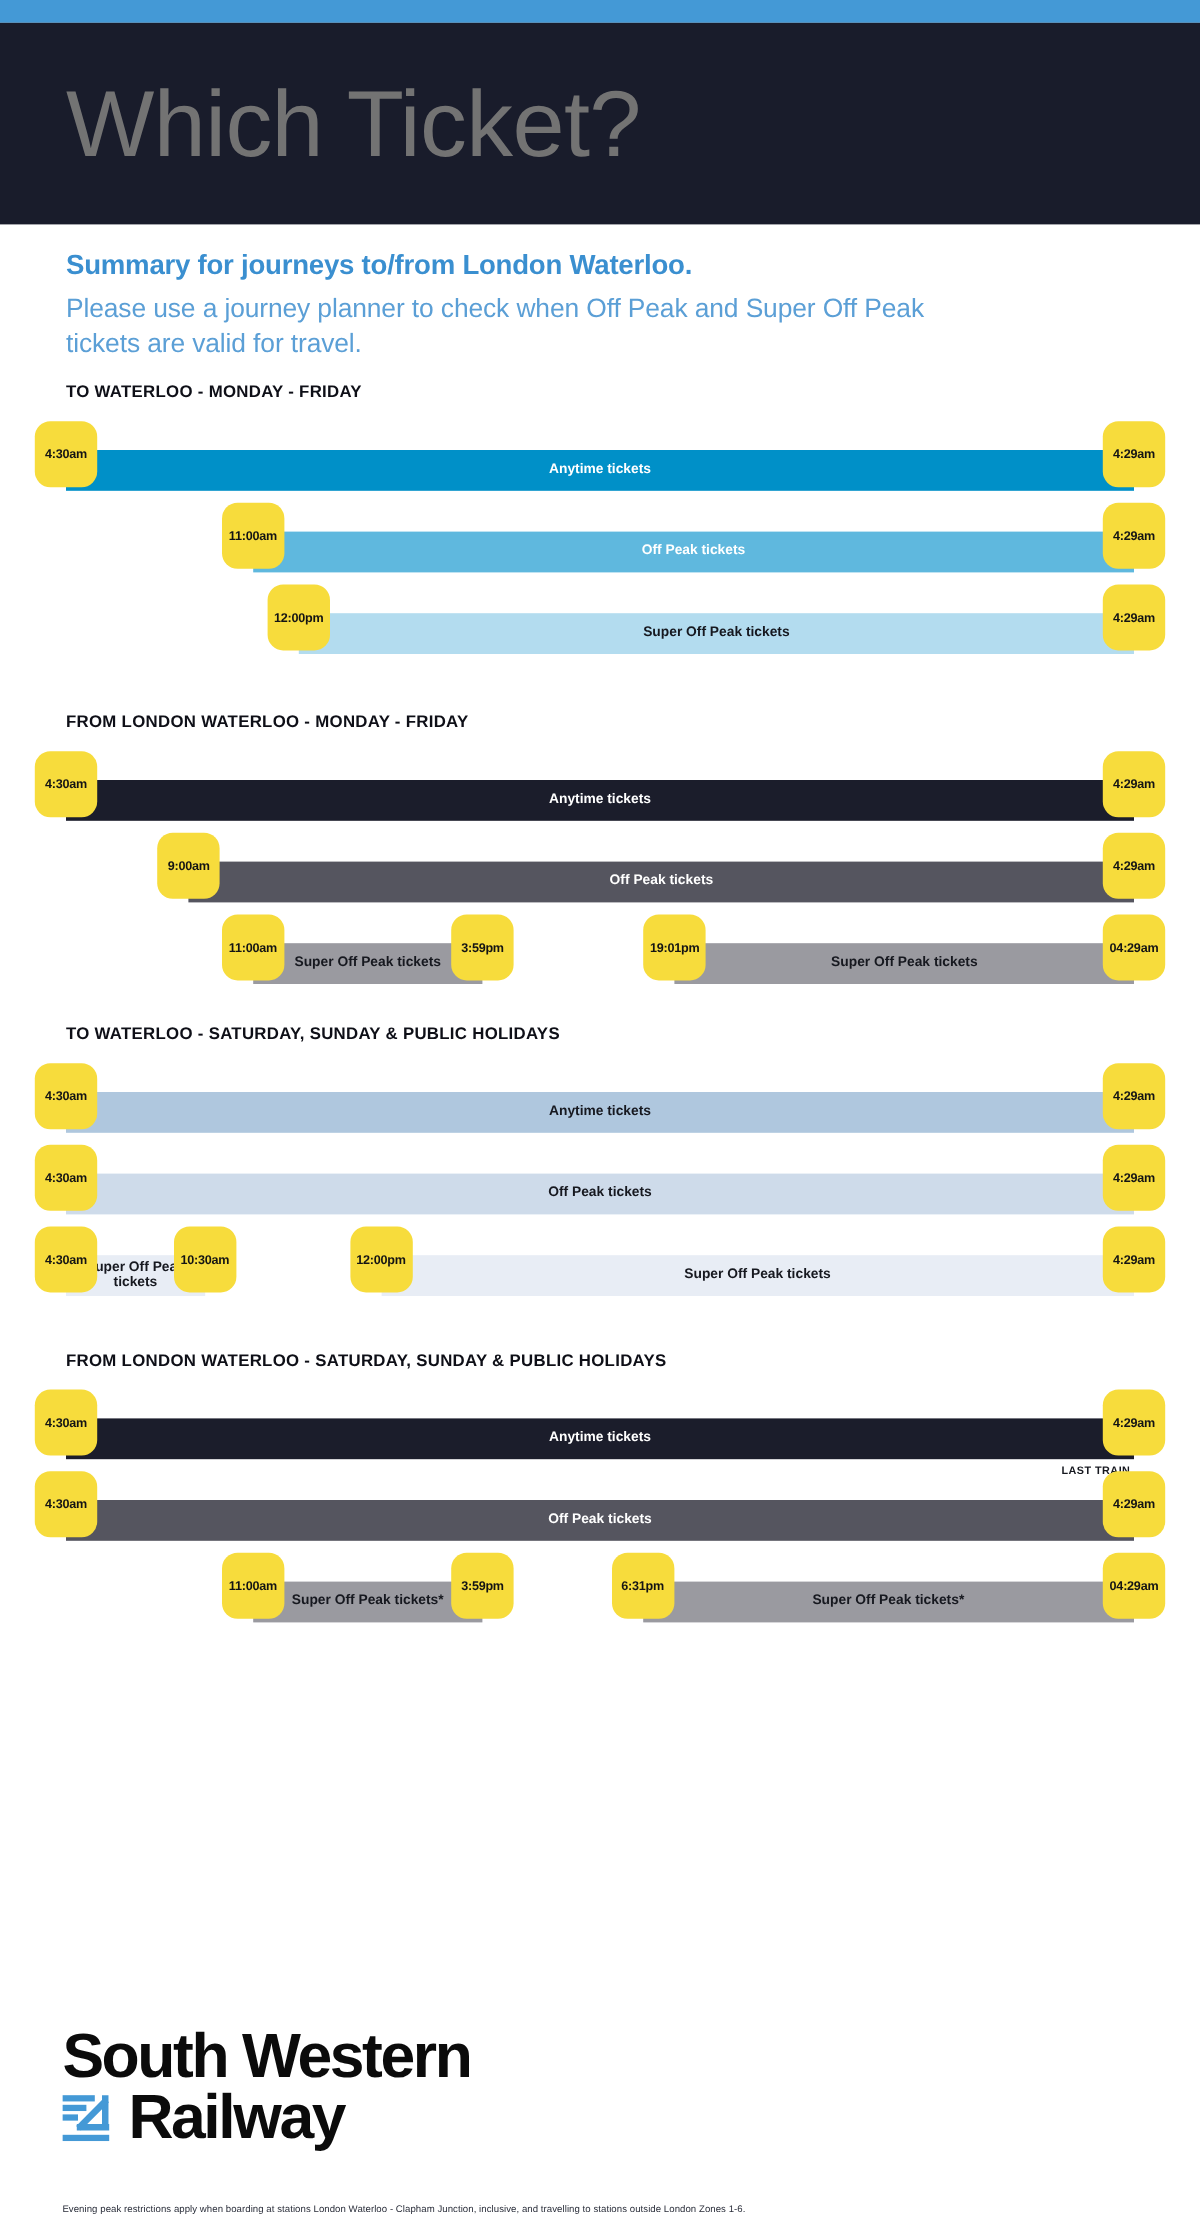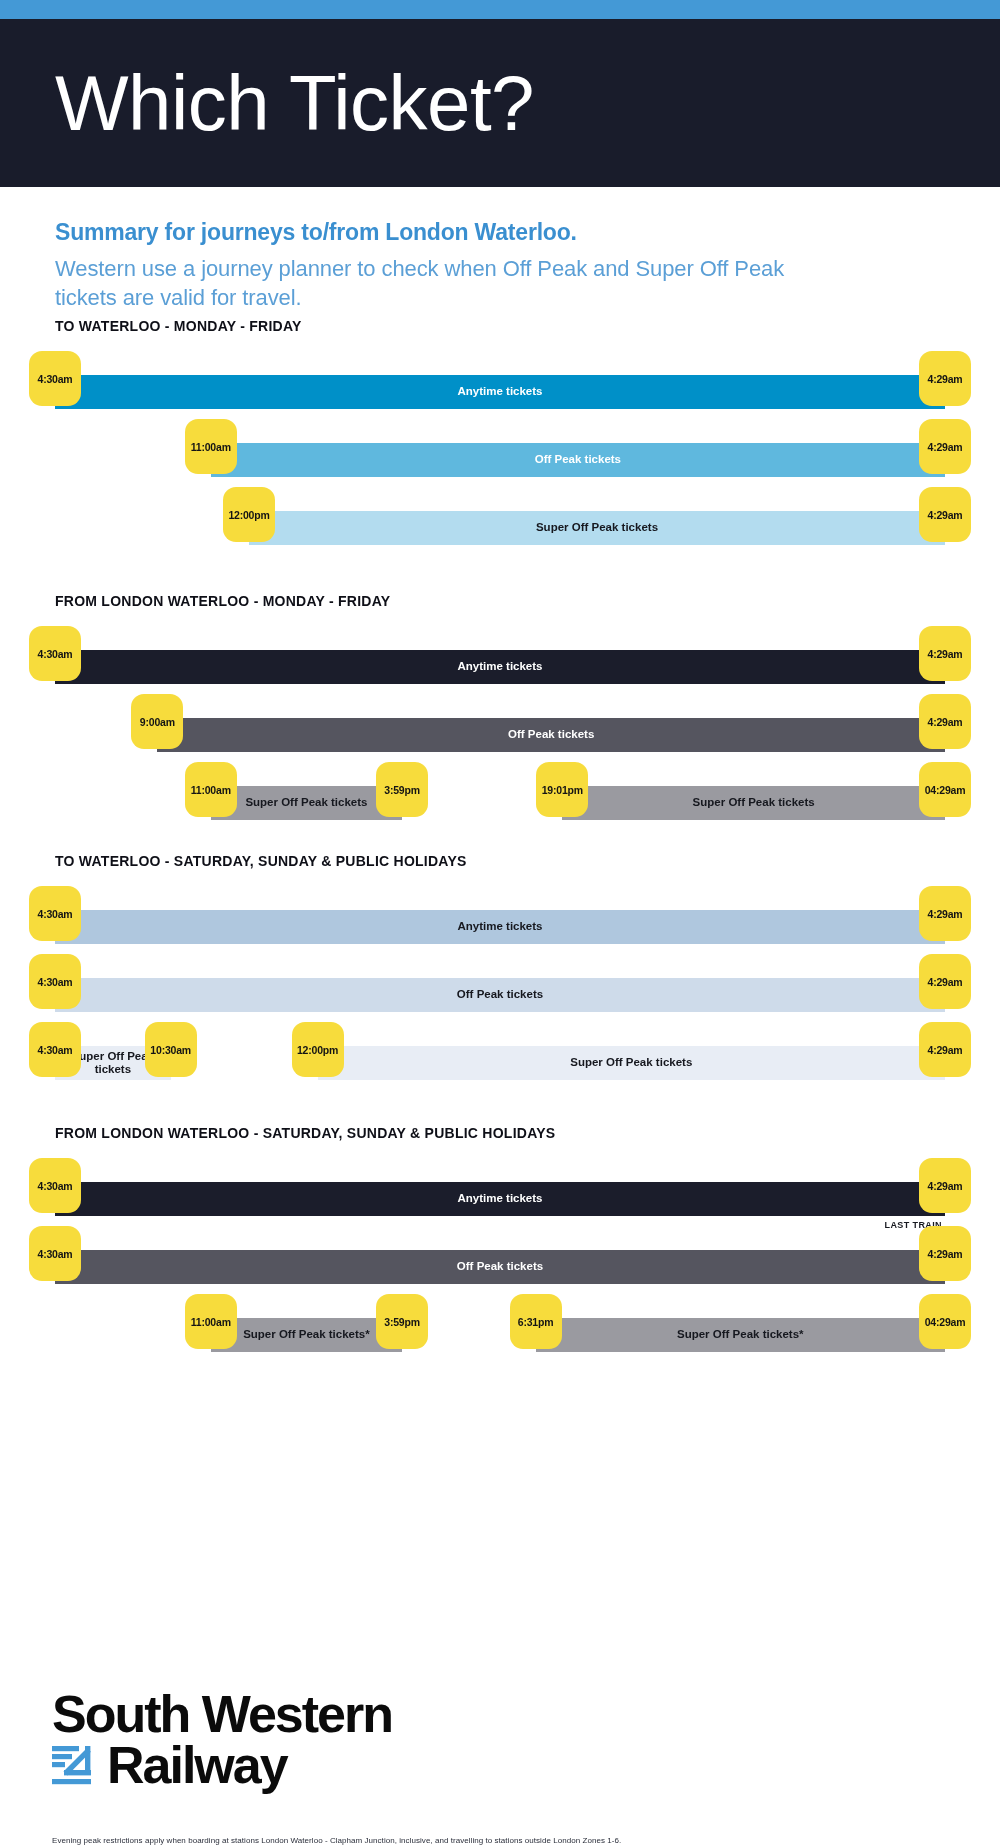--- a/index.html
+++ b/index.html
@@ -16,30 +16,30 @@
   
   #top-strip { height:19px; background:#4499D6; }
   #title-bar {
     height:168px;
     background:#191C2B;
     display:flex;
     align-items:center;
     padding-left:55px;
   }
   #title-bar h1 {
-    color:#ffffff;
+    color:#737373;
     font-size:78px;
     font-weight:300;
     letter-spacing:-0.5px;
     line-height:1;
     font-family:"Liberation Sans", sans-serif;
   }
 
   
-  #intro { padding:30px 55px 0 55px; }
+  #intro { padding:18px 55px 0 55px; }
   #intro .lead {
     color:#3A8FD0;
     font-size:23px;
     font-weight:bold;
     line-height:1.35;
     letter-spacing:-0.2px;
   }
   #intro .sub {
     color:#5B9FD6;
     font-size:22px;
@@ -148,21 +148,21 @@
 <body>
 
 <div id="top-strip"></div>
 
 <div id="title-bar">
   <h1>Which Ticket?</h1>
 </div>
 
 <div id="intro">
   <div class="lead">Summary for journeys to/from London Waterloo.</div>
-  <div class="sub">Western use a journey planner to check when Off Peak and Super Off Peak tickets are valid for travel.</div>
+  <div class="sub">Please use a journey planner to check when Off Peak and Super Off Peak tickets are valid for travel.</div>
 </div>
 
 <div id="sections">
     <div class="section" style="position: absolute; left: 0px; right: 0px; top: 318px;">
       <div class="section-title">TO WATERLOO - MONDAY - FRIDAY</div>
       <div class="rows">
         <div class="row">
           <div class="bar" style="left: 0px; width: 890px; background: rgb(0, 144, 200);">
             <div class="bar-label" style="color: rgb(255, 255, 255);">Anytime tickets</div>
           </div>

